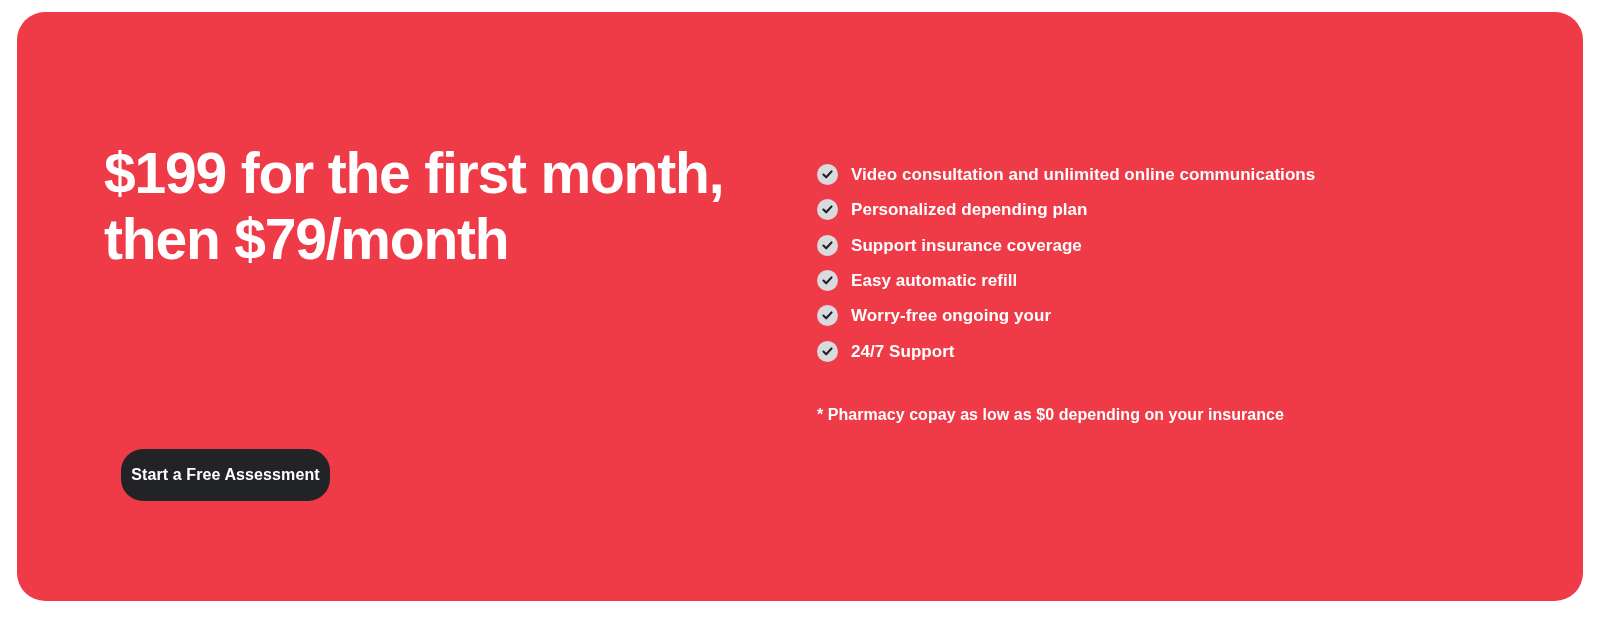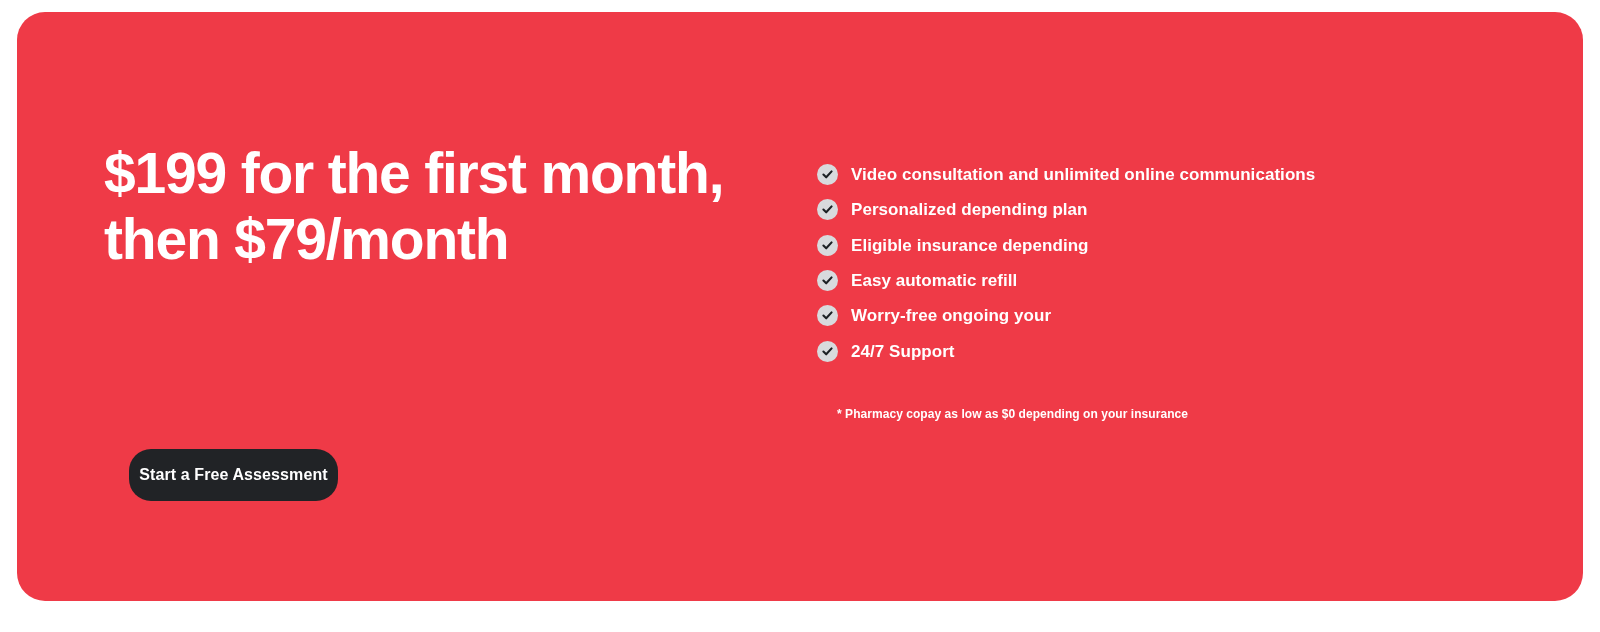--- a/index.html
+++ b/index.html
@@ -69,21 +69,20 @@
     border-radius: 22px;
     color: #ffffff;
     font-family: "Liberation Sans", sans-serif;
     font-size: 16px;
     font-weight: bold;
     letter-spacing: 0.1px;
     cursor: pointer;
     display: flex;
     align-items: center;
     justify-content: center;
-    margin-left: 8px;
   }
 
   
   .right-col {
     position: absolute;
     left: 800px;
     top: 145px;
     width: 680px;
   }
 
@@ -113,26 +112,25 @@
     font-size: 17px;
     font-weight: bold;
     color: #ffffff;
     line-height: 21px;
     letter-spacing: 0.05px;
     white-space: nowrap;
   }
 
   .footnote {
     margin-top: 36px;
-    font-size: 12px;
+    font-size: 16px;
     font-weight: bold;
     color: #ffffff;
     letter-spacing: 0.05px;
     line-height: 19px;
-    margin-left: 20px;
   }
 </style>
 </head>
 <body>
 
 <div id="page-root">
 
   <section class="pricing-card">
 
     <div class="left-col">
@@ -164,21 +162,21 @@
           </span>
           <span class="feature-label">Personalized depending plan</span>
         </li>
 
         <li class="feature-item">
           <span class="check-icon">
             <svg width="13" height="13" viewBox="0 0 13 13" aria-hidden="true">
               <path d="M2.4 6.6 L5.2 9.3 L10.6 3.4" fill="none" stroke="#1C2024" stroke-width="2.1" stroke-linecap="round" stroke-linejoin="round"></path>
             </svg>
           </span>
-          <span class="feature-label">Eligible insurance depending</span>
+          <span class="feature-label">Support insurance coverage</span>
         </li>
 
         <li class="feature-item">
           <span class="check-icon">
             <svg width="13" height="13" viewBox="0 0 13 13" aria-hidden="true">
               <path d="M2.4 6.6 L5.2 9.3 L10.6 3.4" fill="none" stroke="#1C2024" stroke-width="2.1" stroke-linecap="round" stroke-linejoin="round"></path>
             </svg>
           </span>
           <span class="feature-label">Easy automatic refill</span>
         </li>

